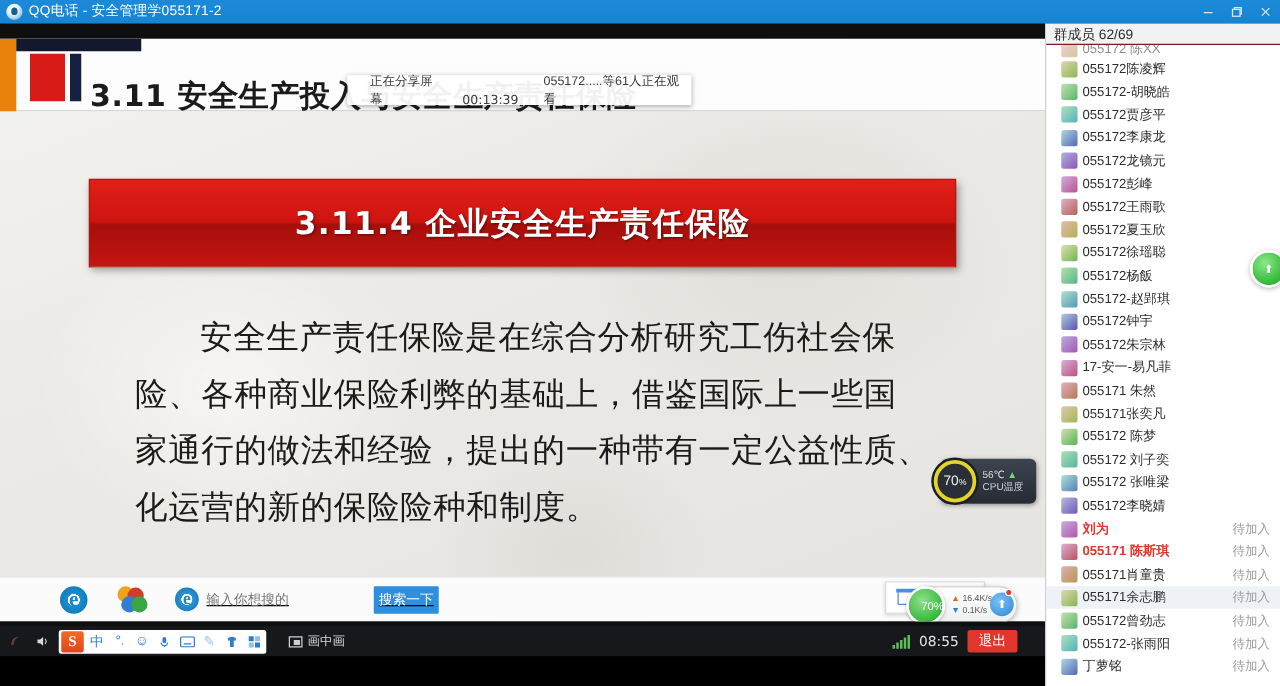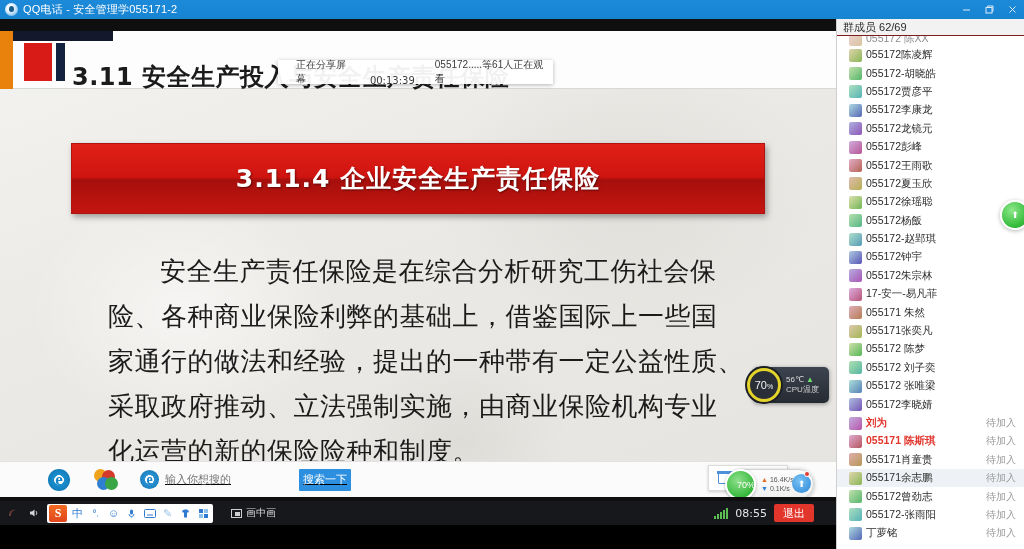--- a/index.html
+++ b/index.html
@@ -100,21 +100,21 @@
 
   
   .body-wrap {
     position: absolute; left: 108px; top: 218px; width: 630px;
   }
   .body-line {
     font-family: "DejaVu Sans", sans-serif;
     font-size: 26px; color: #1b1b1b; line-height: 45px;
     white-space: nowrap; letter-spacing: 0.5px;
   }
-  .body-line.indent { text-indent: 52px; }
+  .body-line.indent { text-indent: 52px; font-family: Liberation Mono, monospace; }
 
   
   .ie-strip {
     position: absolute; left: 0; bottom: 0; width: 836px; height: 36px;
     background: #fbfbfb; border-top: 1px solid #e2e2e0;
     display: flex; align-items: center; text-decoration: underline;
   }
   .ie-ico {
     width: 22px; height: 22px; margin-left: 48px; flex: 0 0 auto;
     border-radius: 50%;
@@ -353,21 +353,20 @@
       </div>
 
       <div class="banner">
         <div class="banner-txt">3.11.4  企业安全生产责任保险</div>
       </div>
 
       <div class="body-wrap">
         <div class="body-line indent">安全生产责任保险是在综合分析研究工伤社会保</div>
         <div class="body-line">险、各种商业保险利弊的基础上，借鉴国际上一些国</div>
         <div class="body-line">家通行的做法和经验，提出的一种带有一定公益性质、</div>
-        <div class="body-line">采取政府推动、立法强制实施，由商业保险机构专业</div>
         <div class="body-line">化运营的新的保险险种和制度。</div>
       </div>
 
       <div class="ie-strip">
         <div class="ie-ico"></div>
         <div class="sogou-ico">
             <i></i>
             <i></i>
             <i></i>
             <i></i>

